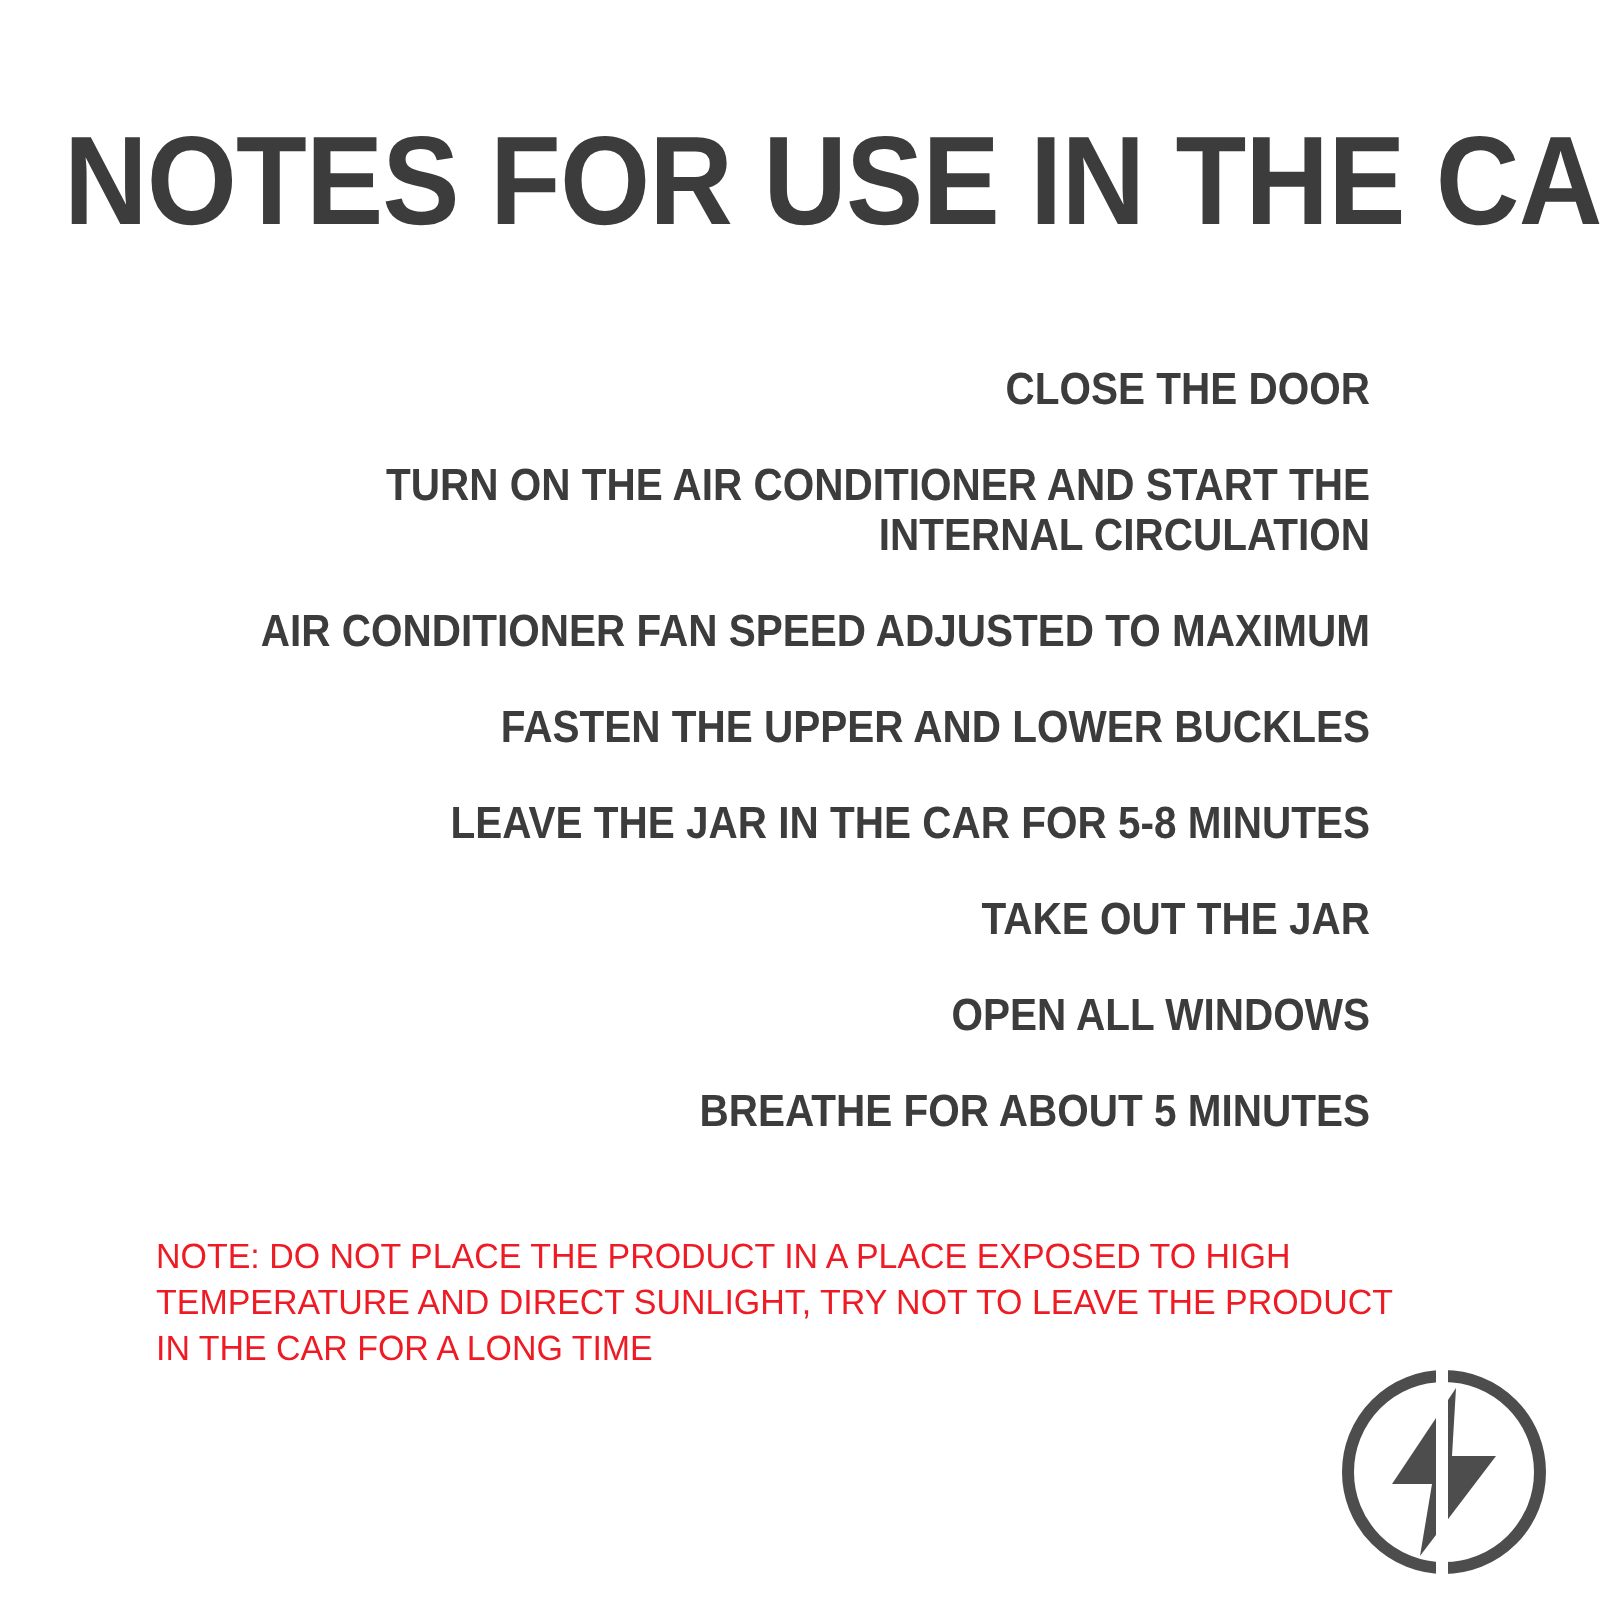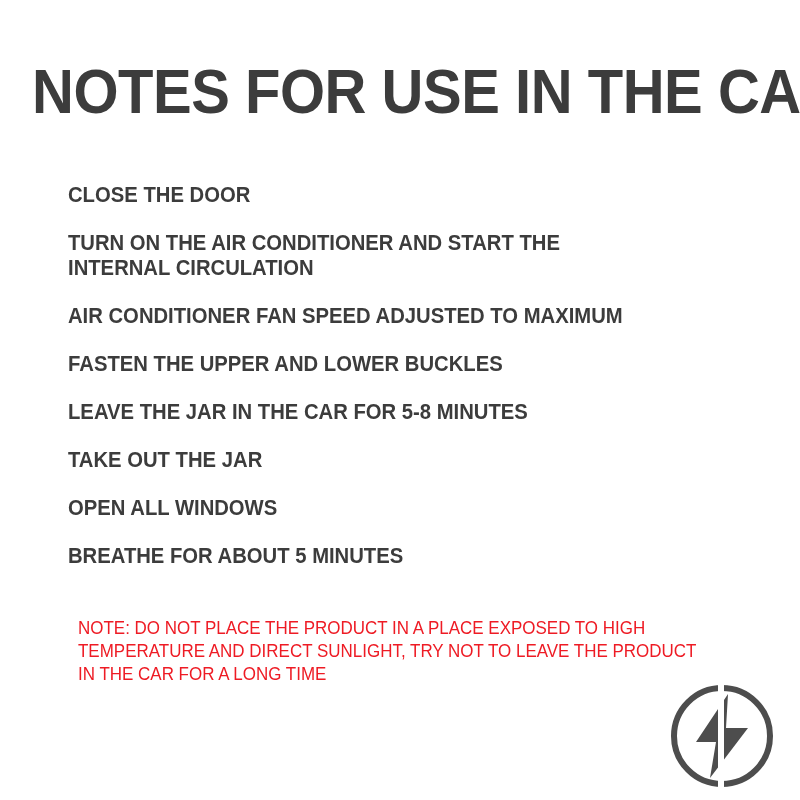--- a/index.html
+++ b/index.html
@@ -31,23 +31,24 @@
     font-size: 63px;
     line-height: 66px;
     letter-spacing: -0.5px;
     color: #3c3c3c;
     transform: scaleX(0.92);
     transform-origin: center center;
     white-space: nowrap;
   }
   .steps {
     position: absolute;
-    left: 68px;
+    left: 91px;
     top: 182px;
     width: 660px;
+    text-align: right;
   }
   .step {
     font-family: "Liberation Sans", sans-serif;
     font-weight: bold;
     font-size: 22.5px;
     line-height: 25px;
     color: #3c3c3c;
     transform: scaleX(0.90);
     transform-origin: left center;
     margin-bottom: 23px;

